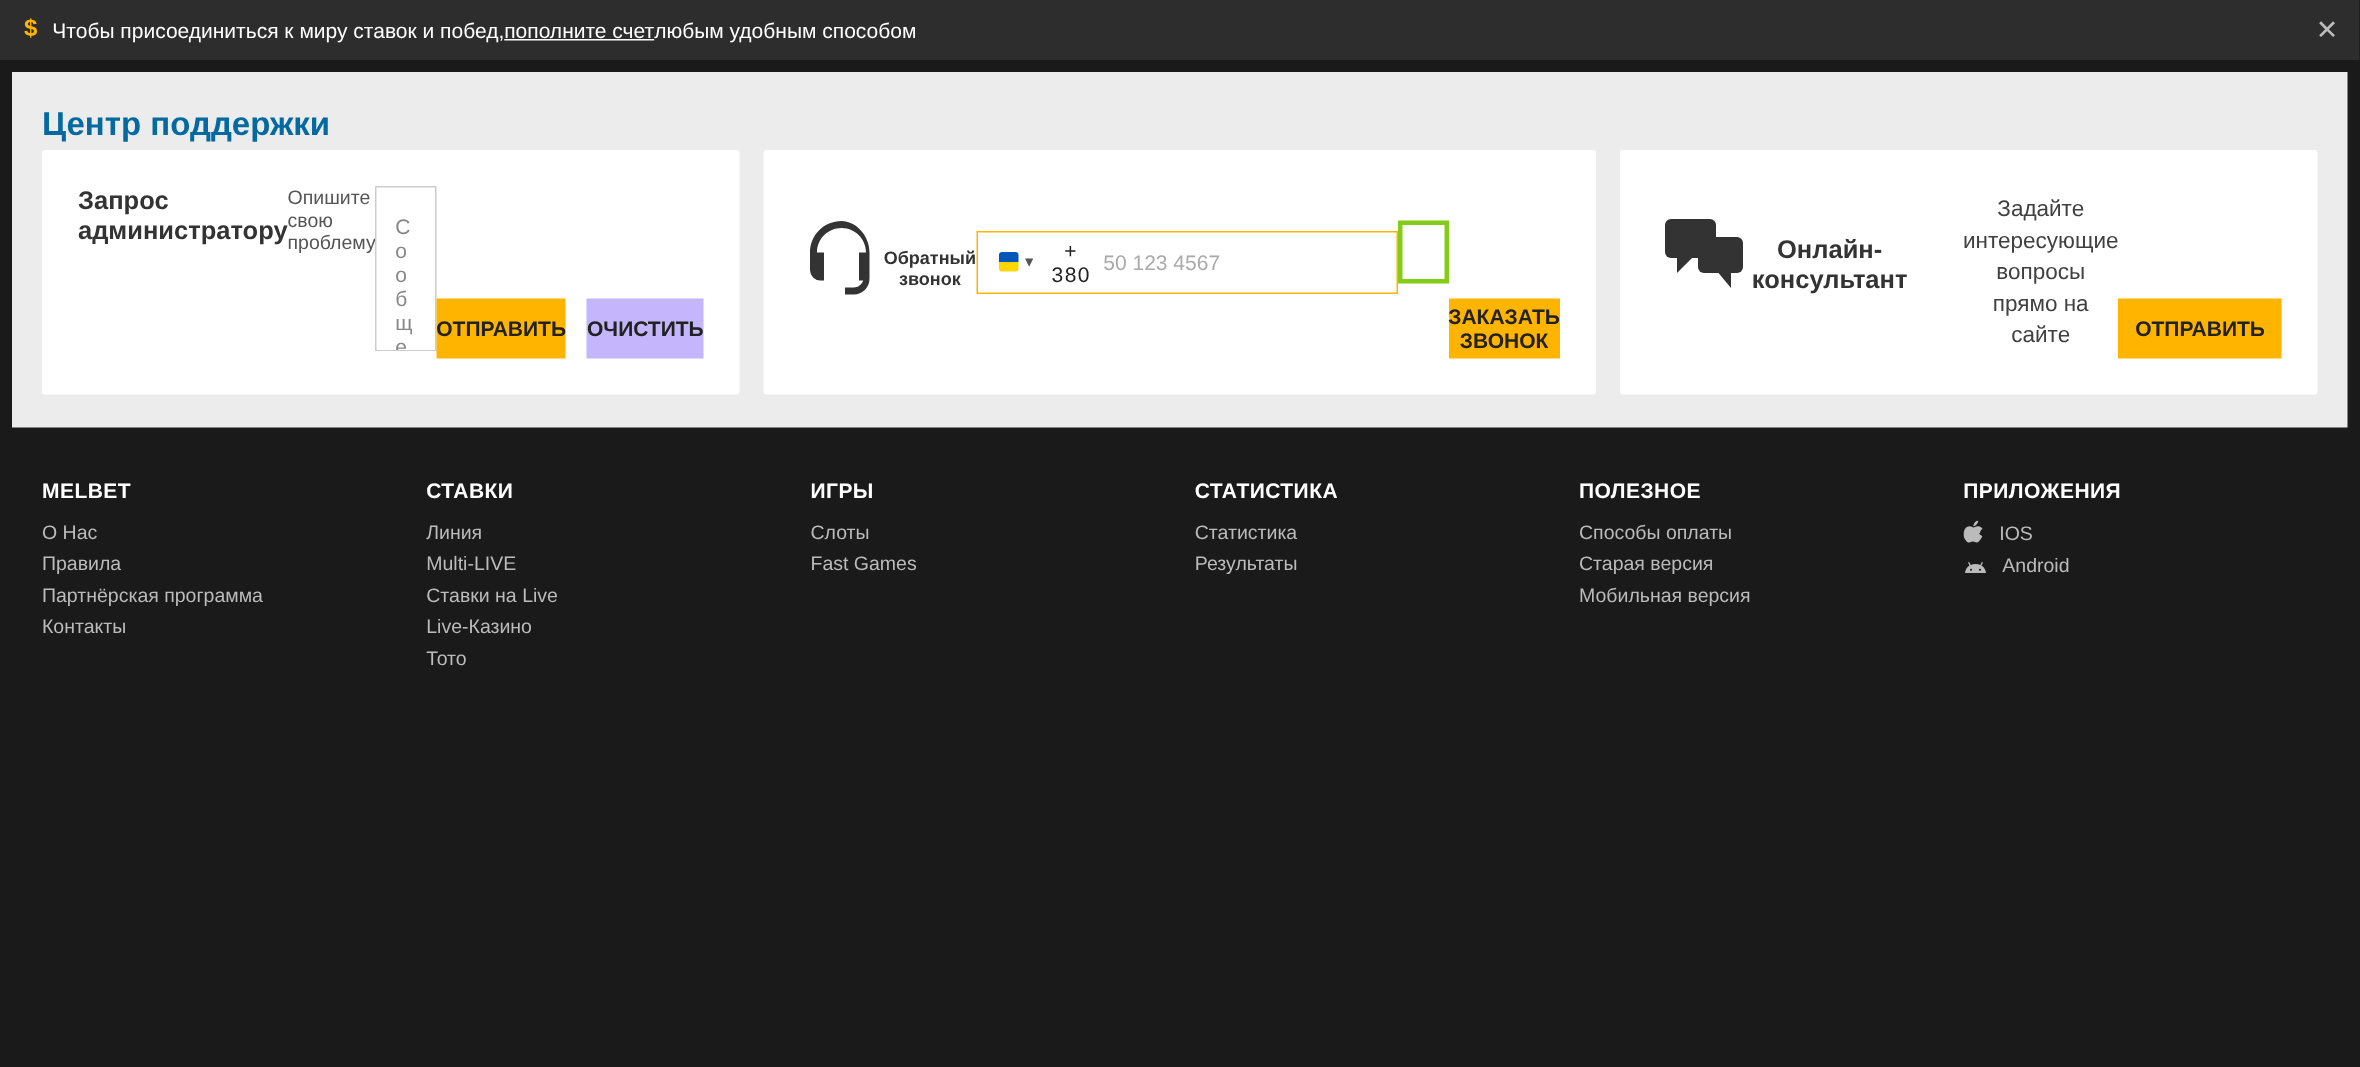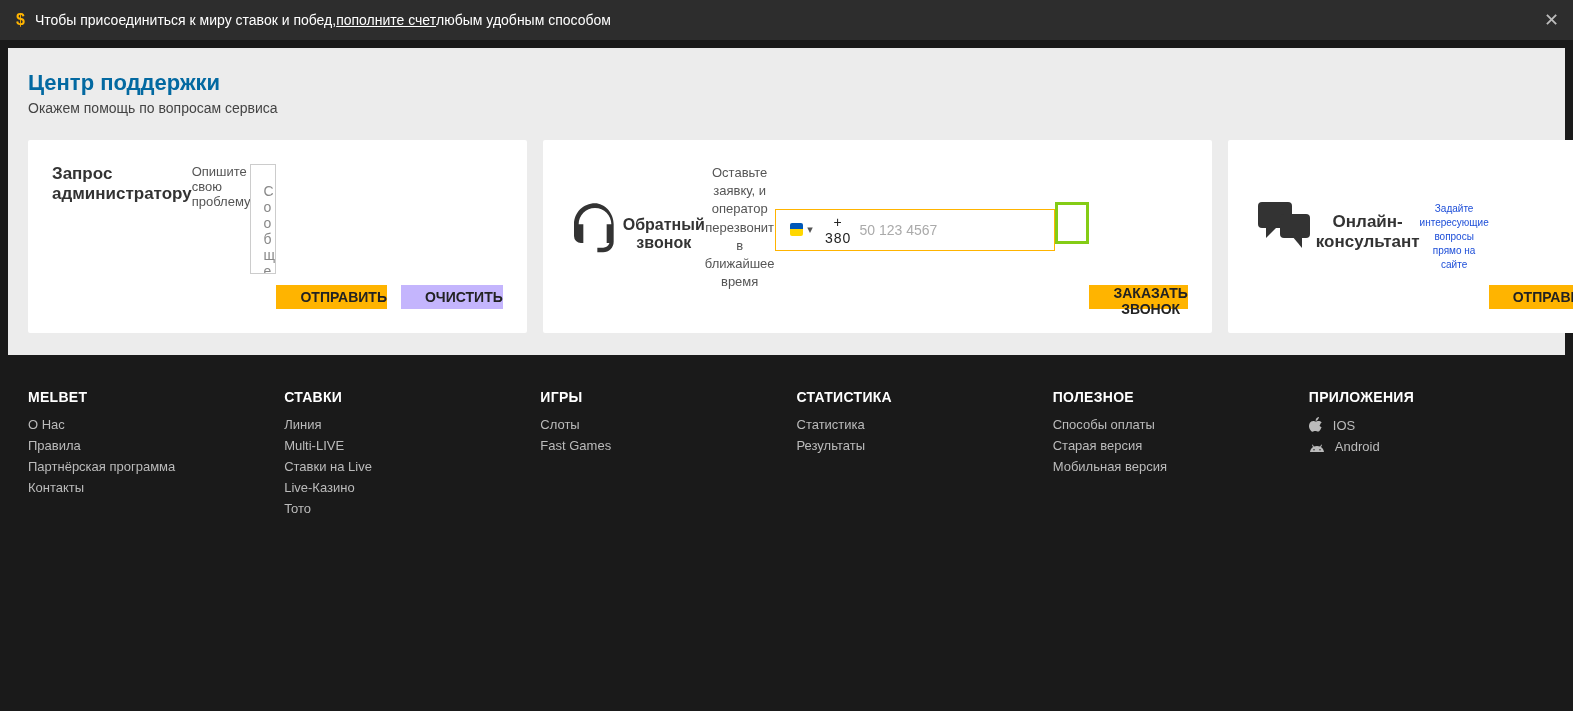--- a/index.html
+++ b/index.html
@@ -84,34 +84,33 @@
     padding: 18px 12px;
     font-size: 14px;
     resize: none;
     font-family: inherit;
     color: #15803d;
   }
   .card-admin textarea::placeholder { color: #888; }
   .btn-row { display: flex; gap: 14px; margin-top: auto; padding-top: 28px; }
   .btn {
     flex: 1;
-    height: 24px;
+    height: 40px;
     border: none;
     font-size: 14px;
     font-weight: bold;
     cursor: pointer;
     text-align: center;
-    padding-left: 24px;
   }
   .btn-primary { background: #ffb400; color: #222; }
   .btn-secondary { background: #c4b5fd; color: #222; }
   
   .card-callback { align-items: center; text-align: center; }
   .card-callback .icon { color: #333; margin-bottom: 12px; }
-  .card-callback .title { font-size: 16px; font-weight: bold; margin-bottom: 6px; }
+  .card-callback .title { font-size: 12px; font-weight: bold; margin-bottom: 6px; }
   .card-callback .sub { font-size: 13px; color: #555; line-height: 1.4; margin-bottom: 18px; }
   .phone-field {
     width: 100%;
     height: 42px;
     border: 1px solid #ffb400;
     display: flex;
     align-items: center;
     padding: 0 14px;
     margin-bottom: 14px;
   }
@@ -136,21 +135,21 @@
     font-size: 14px;
     margin-bottom: 28px;
   }
   .name-field::placeholder { color: #888; }
   .card-callback .btn-row { width: 100%; margin-top: auto; align-items: center; }
   
   .card-online { align-items: center; text-align: center; justify-content: center; }
   .card-online .spacer-top { height: 60px; }
   .card-online .icon { color: #333; margin-bottom: 18px; }
   .card-online .title { font-size: 17px; font-weight: bold; margin-bottom: 10px; }
-  .card-online .sub { font-size: 10px; color: #1d4ed8; line-height: 1.4; }
+  .card-online .sub { font-size: 15px; color: #404040; line-height: 1.4; margin-left: 37px; }
   .card-online .btn-row { width: 100%; margin-top: auto; }
   
   .footer {
     background: #1a1a1a;
     color: #ccc;
     display: flex;
     padding: 26px 20px 30px 20px;
     gap: 20px;
     margin: 0 8px 8px 8px;
   }
@@ -185,45 +184,40 @@
 <div class="banner">
   <span class="dollar">$</span>
   <span>Чтобы присоединиться к миру ставок и побед, </span>
   <span class="underline">пополните счет</span>
   <span> любым удобным способом</span>
   <span class="close">✕</span>
 </div>
 
 <div class="main-wrap">
   <div class="page-title">Центр поддержки</div>
-  <div class="page-sub">Окажем помощь по вопросам сервиса</div>
 
   <div class="cards">
 
     <div class="card card-admin">
       <div class="title">Запрос администратору</div>
       <div class="sub">Опишите свою проблему</div>
       <textarea placeholder="Сообщение" style=""></textarea>
       <div class="btn-row">
         <button class="btn btn-primary">ОТПРАВИТЬ</button>
         <button class="btn btn-secondary">ОЧИСТИТЬ</button>
       </div>
     </div>
 
     <div class="card card-callback">
       <div class="icon">
         <svg width="56" height="56" viewBox="0 0 24 24" fill="#333">
           <path d="M12 1C7 1 3 5 3 10v5a3 3 0 0 0 3 3h1v-8H5v-0c0-3.9 3.1-7 7-7s7 3.1 7 7v0h-2v8h1.2c-.4 1.2-1.5 2-2.7 2H13v2h2.5c2.5 0 4.5-2 4.5-4.5V10c0-5-4-9-8-9z"></path>
         </svg>
       </div>
       <div class="title">Обратный звонок</div>
-      <div class="sub">
-        <span>Оставьте заявку, и оператор</span><br>
-        <span>перезвонит в ближайшее время</span>
-      </div>
       <div class="phone-field">
         <span class="flag"></span>
         <span class="chev">▾</span>
         <span class="prefix">+ 380</span>
         <input type="text" placeholder="50 123 4567" style="">
       </div>
       <input class="name-field" type="text" placeholder="Имя*" style="">
       <div class="btn-row">
         <button class="btn btn-primary">ЗАКАЗАТЬ ЗВОНОК</button>
       </div>

